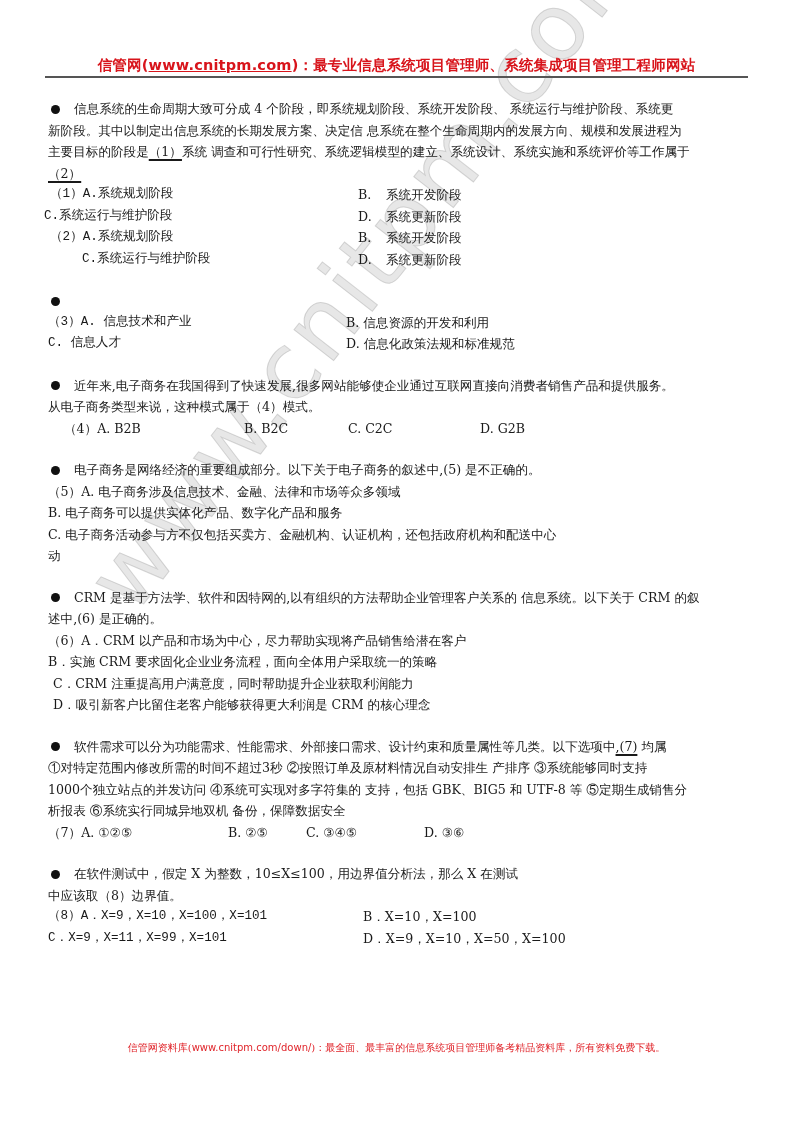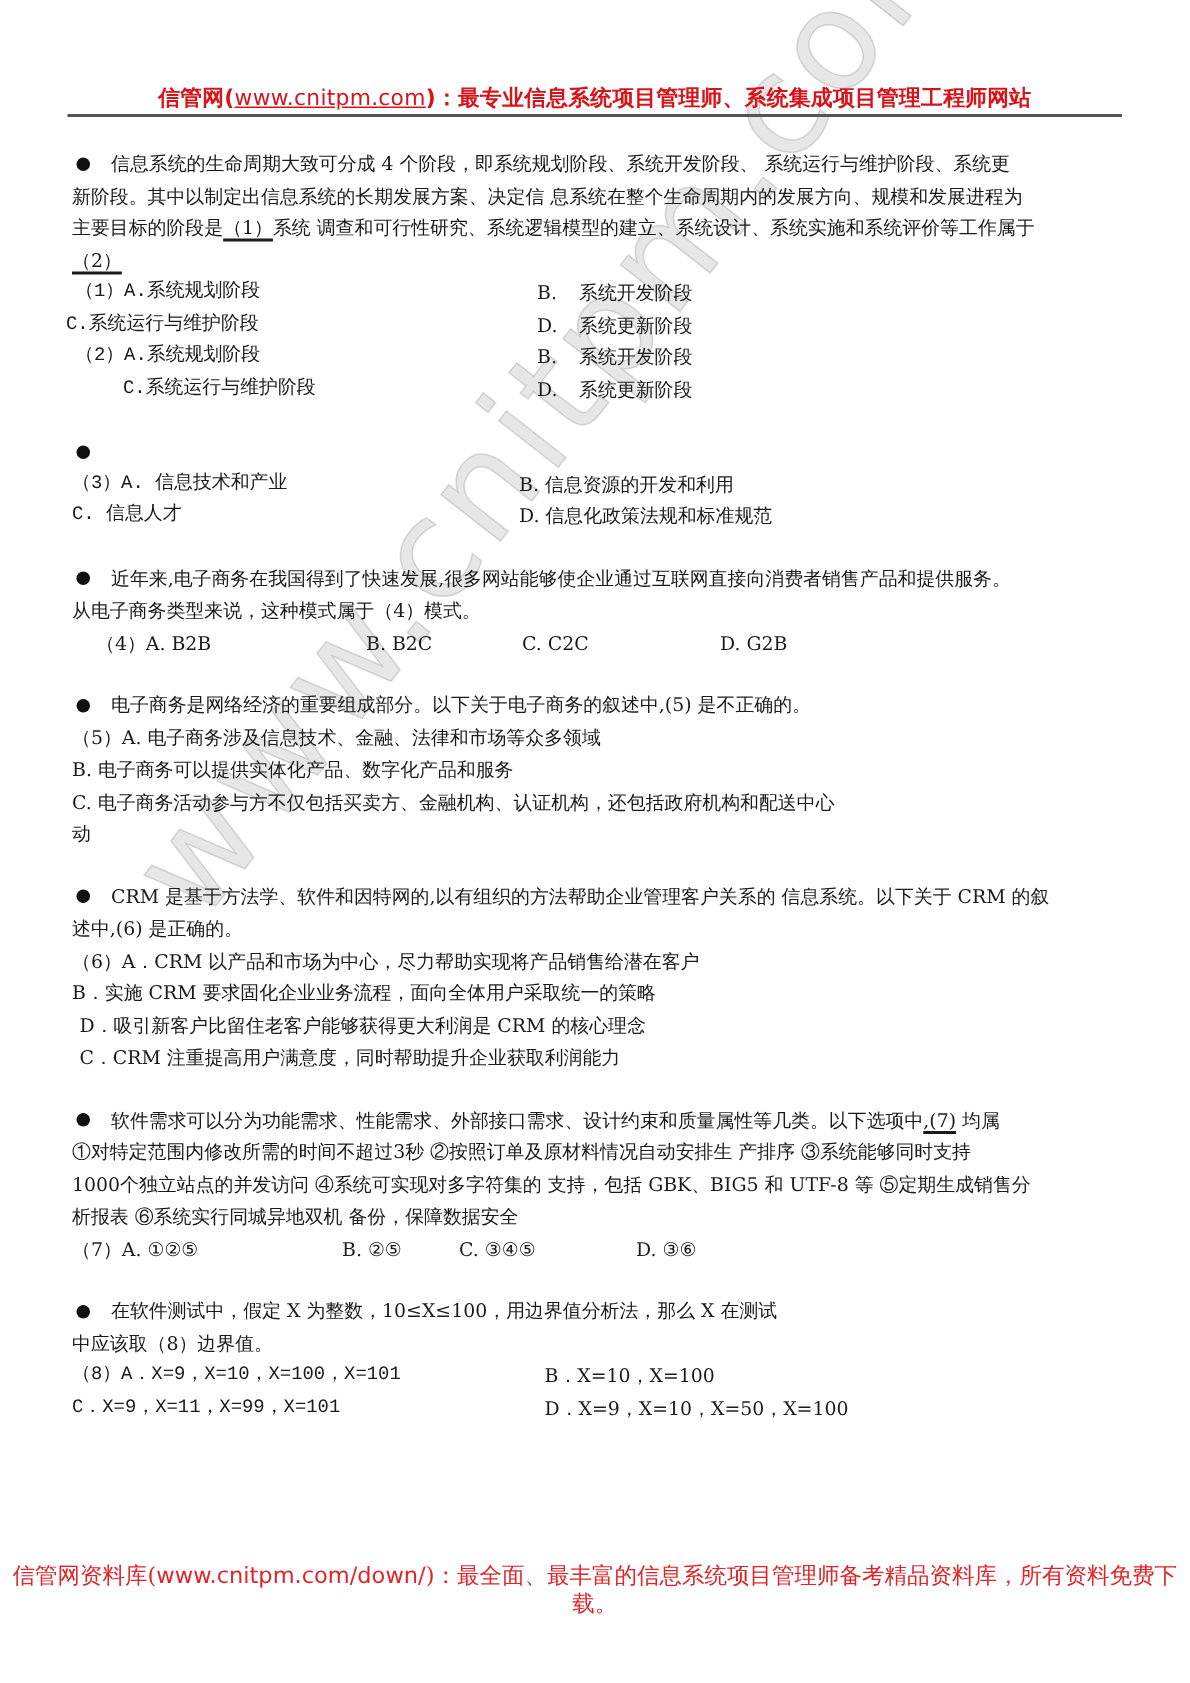--- a/index.html
+++ b/index.html
@@ -15,41 +15,41 @@
       font-size: 92px; color: rgba(170,170,170,0.28);
       white-space: nowrap; letter-spacing: 4px; pointer-events: none;
       -webkit-text-stroke: 1px rgba(150,150,150,0.35);
     }
     .header {
       position: absolute; left: 45px; width: 703px; top: 56px;
       text-align: center; color: #d8141b;
       font-family: "DejaVu Sans", "Liberation Sans", sans-serif;
       font-size: 14.5px; font-weight: bold; letter-spacing: 0.2px;
     }
-    .header .url { text-decoration: underline; font-weight: normal; }
+    .header .url { text-decoration: underline; font-weight: bold; }
     .header-rule {
       position: absolute; left: 45px; width: 703px; top: 76px;
       height: 2px; background: #555;
     }
     .content {
       position: absolute; left: 48px; top: 98px; width: 732px;
       font-size: 12.6px; line-height: 21.5px;
     }
     .q { margin-bottom: 20px; }
     .bullet { display: inline-block; width: 9px; height: 9px; border-radius: 50%; background: #111; margin: 0 14px 1px 3px; vertical-align: middle; }
     .u { text-decoration: underline; text-decoration-thickness: 2px; text-underline-offset: 3px; }
     .row { position: relative; height: 21.5px; white-space: nowrap; }
     .row .a { position: absolute; left: 0; font-family: Liberation Mono, monospace; }
     .row .b { position: absolute; left: 310px; }
     .row .c { position: absolute; }
     .opts4 span { position: absolute; }
     .line { white-space: nowrap; }
     .footer {
       position: absolute; left: 0; width: 793px; top: 1041px; text-align: center;
-      color: #e0242a; font-size: 15px;
+      color: #e0242a; font-size: 10px;
       font-family: "DejaVu Serif", "Liberation Serif", serif;
     }
     .footer .url { font-family: "DejaVu Sans", "Liberation Sans", sans-serif; }
   </style>
 </head>
 <body>
 
 <div class="watermark">www.cnitpm.com信管网</div>
 
 <div class="header">
@@ -115,22 +115,22 @@
     <div class="line">B.   电子商务可以提供实体化产品、数字化产品和服务</div>
     <div class="line">C.   电子商务活动参与方不仅包括买卖方、金融机构、认证机构，还包括政府机构和配送中心</div>
     <div class="line">动</div>
   </div>
 
   <div class="q">
     <div class="line"><span class="bullet"></span><span>CRM  是基于方法学、软件和因特网的,以有组织的方法帮助企业管理客户关系的  信息系统。以下关于  CRM  的叙</span></div>
     <div class="line">述中,(6) 是正确的。</div>
     <div class="line">（6）A．CRM  以产品和市场为中心，尽力帮助实现将产品销售给潜在客户</div>
     <div class="line">B．实施  CRM  要求固化企业业务流程，面向全体用户采取统一的策略</div>
+    <div class="line" style="padding-left:5px">C．CRM  注重提高用户满意度，同时帮助提升企业获取利润能力</div>
     <div class="line" style="padding-left:5px">D．吸引新客户比留住老客户能够获得更大利润是  CRM  的核心理念</div>
-    <div class="line" style="padding-left:5px">C．CRM  注重提高用户满意度，同时帮助提升企业获取利润能力</div>
   </div>
 
   <div class="q">
     <div class="line"><span class="bullet"></span><span>软件需求可以分为功能需求、性能需求、外部接口需求、设计约束和质量属性等几类。以下选项中</span><span class="u">,(7)</span><span> 均属</span></div>
     <div class="line">①对特定范围内修改所需的时间不超过3秒   ②按照订单及原材料情况自动安排生  产排序   ③系统能够同时支持</div>
     <div class="line">1000个独立站点的并发访问   ④系统可实现对多字符集的  支持，包括  GBK、BIG5  和  UTF-8  等   ⑤定期生成销售分</div>
     <div class="line">析报表   ⑥系统实行同城异地双机  备份，保障数据安全</div>
     <div class="row opts4">
       <span style="left:0">（7）A.   ①②⑤</span>
       <span style="left:180px">B.   ②⑤</span>

